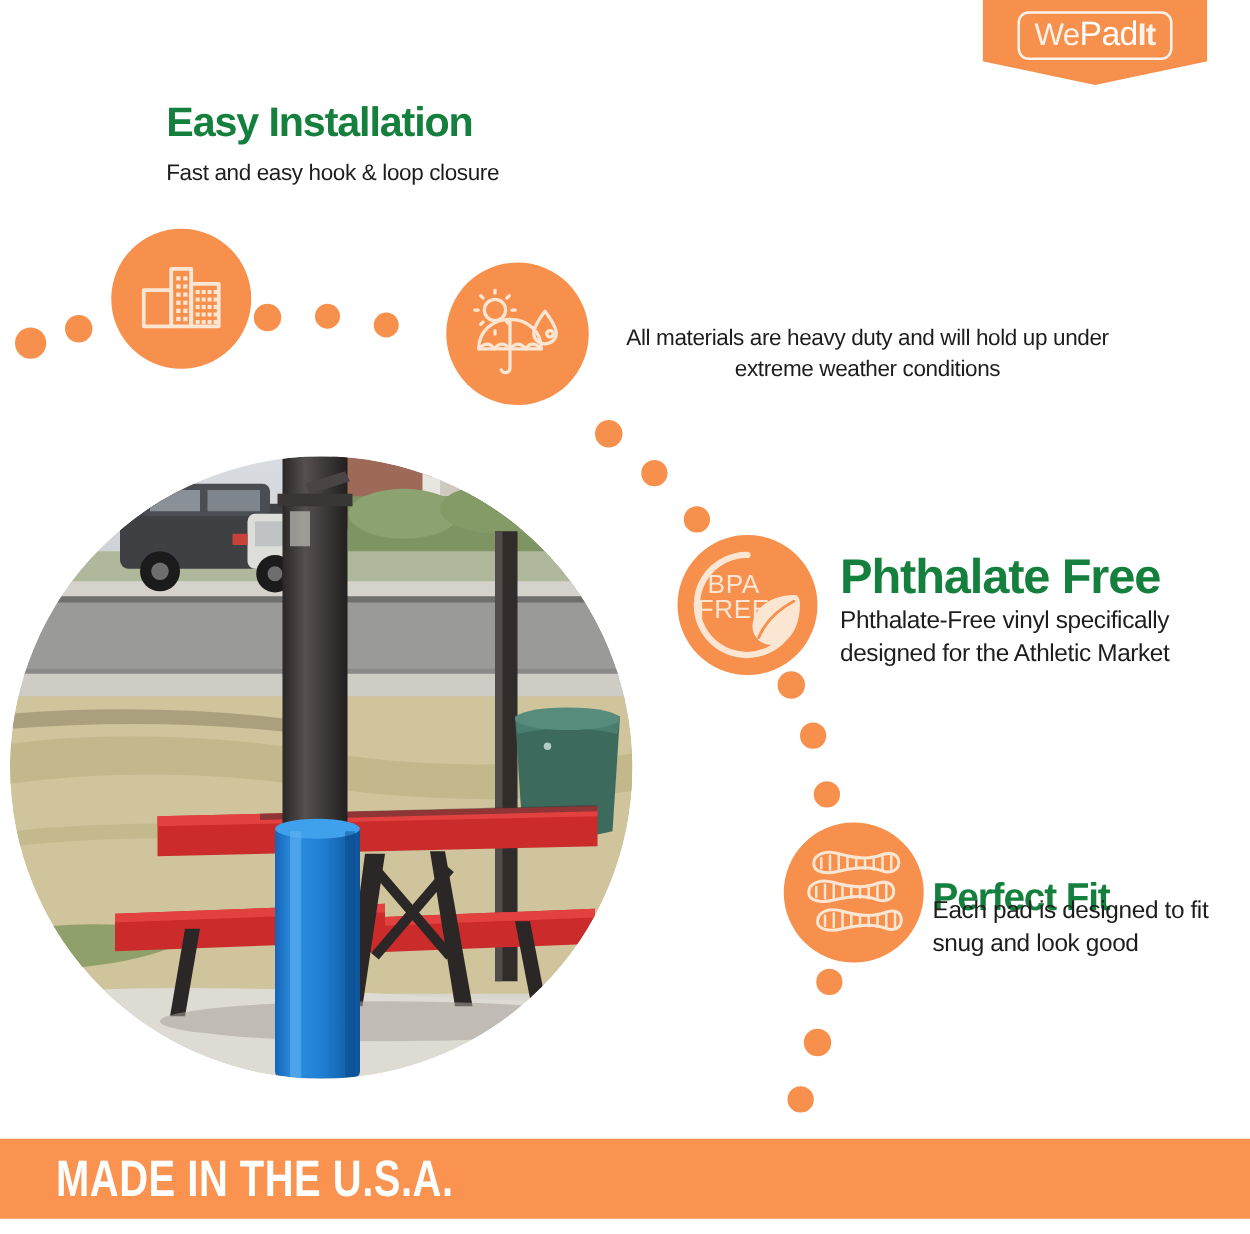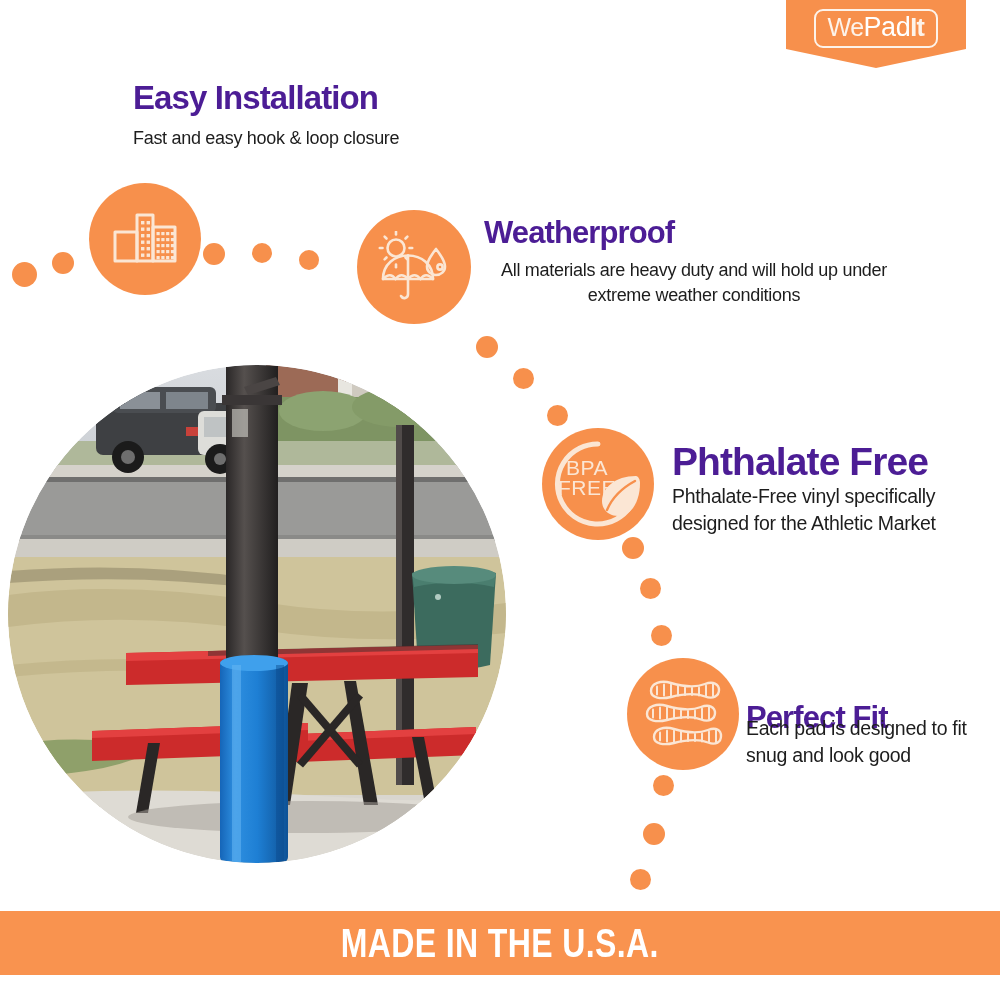--- a/index.html
+++ b/index.html
@@ -58,21 +58,21 @@
     color: #FDF3EA;
     font-size: 25px;
     font-weight: 600;
     letter-spacing: -0.5px;
   }
 
   
   .feat-title {
     position: absolute;
     font-weight: 700;
-    color: #4c1d95;
+    color: #15803d;
     letter-spacing: -0.9px;
     white-space: nowrap;
   }
   .feat-body {
     position: absolute;
     font-weight: 400;
     color: #1d1d1d;
     letter-spacing: -0.3px;
     line-height: 1.38;
   }
@@ -127,21 +127,21 @@
   
   #banner {
     position: absolute;
     left: 0;
     top: 911px;
     width: 1000px;
     height: 64px;
     background: #F9934F;
     display: flex;
     align-items: center;
-    justify-content: center;
+    justify-content: flex-start;
   }
   #banner-text {
     color: #FFFFFF;
     font-size: 41px;
     font-weight: 700;
     letter-spacing: 0.5px;
     transform: scaleX(0.78);
     white-space: nowrap;
   }
 </style>
@@ -224,21 +224,20 @@
             <rect x="58.9" y="40" width="3.2" height="3.2"></rect>
           <rect x="44.5" y="46" width="3.2" height="3.2"></rect>
             <rect x="49.3" y="46" width="3.2" height="3.2"></rect>
             <rect x="54.1" y="46" width="3.2" height="3.2"></rect>
             <rect x="58.9" y="46" width="3.2" height="3.2"></rect>
         </g>
       </svg>
     </span>
   </div>
 
-  <div class="feat-title" id="t-weather">Weatherproof</div>
   <div class="feat-body" id="b-weather">All materials are heavy duty and will hold up under extreme weather conditions</div>
 
   <div class="icon-circle" id="ic-weather">
     <span>
       <svg width="78" height="72" viewBox="0 0 78 72" fill="none" stroke="#FBE6D4" stroke-width="2.6" stroke-linecap="round" stroke-linejoin="round">
 
         <circle cx="21" cy="17" r="8.5"></circle>
         <path d="M21 3.5 V0.8"></path>
           <path d="M21 33.5 V36.2"></path>
         <path d="M7.5 17 H4.8"></path>

